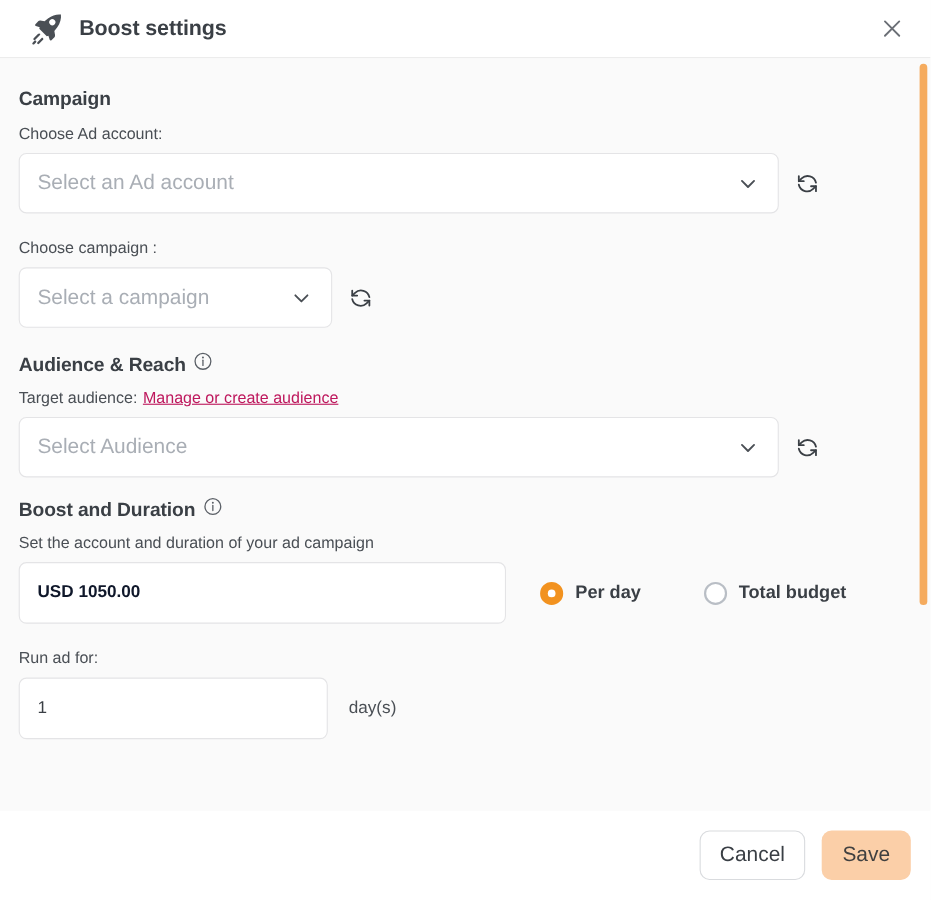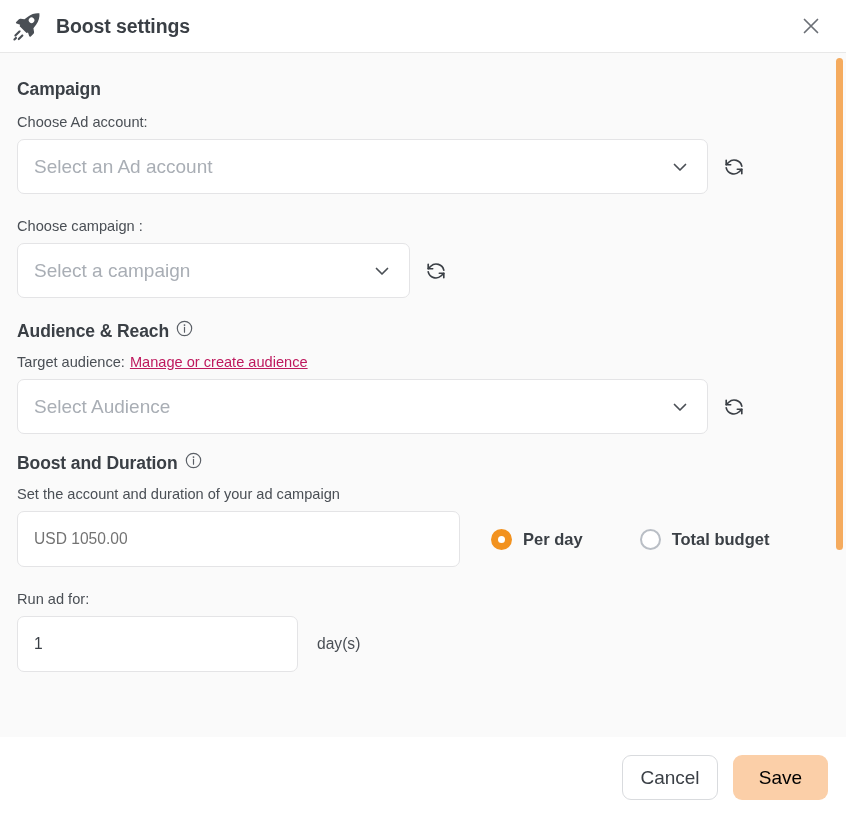--- a/index.html
+++ b/index.html
@@ -18,21 +18,21 @@
   }
 
   
   .header {
     position: relative;
     height: 53px;
     flex: 0 0 53px;
     background: #ffffff;
     border-bottom: 1px solid #e8e8e8;
     display: flex; align-items: center;
-    padding: 0 18px 0 8px;
+    padding: 0 18px 0 24px;
   }
   .rocket-icon { width: 40px; height: 40px; flex: 0 0 40px;
     display: flex; align-items: center; justify-content: center; }
   .header-title {
     font-size: 19.5px; font-weight: bold; color: #3a3f45;
     margin-left: 8px; letter-spacing: -0.1px;
   }
   .close-btn {
     margin-left: auto; width: 34px; height: 34px;
     display: flex; align-items: center; justify-content: center;
@@ -71,21 +71,21 @@
     position: relative;
     height: 55px;
     background: #ffffff;
     border: 1px solid #e4e4e6;
     border-radius: 7px;
     display: flex; align-items: center;
     padding: 0 16px;
     cursor: pointer;
   }
   .select.wide { width: 691px; }
-  .select.narrow { width: 393px; }
+  .select.narrow { width: 285px; }
   .select-placeholder {
     font-size: 19px; color: #a9aeb5; flex: 1 1 auto;
   }
   .chev { flex: 0 0 auto; display: flex; align-items: center; }
 
   .refresh-btn {
     width: 52px; height: 52px; flex: 0 0 52px;
     display: flex; align-items: center; justify-content: center;
     cursor: pointer;
   }
@@ -99,21 +99,21 @@
     height: 56px;
     background: #ffffff;
     border: 1px solid #e4e4e6;
     border-radius: 7px;
     display: flex; align-items: center;
     padding: 0 16px;
     font-size: 15.6px;
     cursor: text;
   }
   .text-input.budget { width: 443px; }
-  .text-input .ph { color: #737373; }
+  .text-input .ph { color: #0f172a; font-weight: bold; }
   .text-input .val { color: #3a3f45; }
 
   .radio-group { display: flex; align-items: center; margin-left: 31px; }
   .radio-opt { display: flex; align-items: center; cursor: pointer; }
   .radio-opt + .radio-opt { margin-left: 57px; }
   .radio-mark {
     width: 21px; height: 21px; border-radius: 50%;
     border: 2px solid #b9bec5; background: #ffffff;
     flex: 0 0 21px;
     display: flex; align-items: center; justify-content: center;
@@ -156,21 +156,21 @@
     font-size: 19px;
     display: flex; align-items: center; justify-content: center;
     cursor: pointer; border: none;
     font-family: "Liberation Sans", sans-serif;
   }
   .btn-cancel {
     width: 96px; background: #ffffff;
     border: 1px solid #d9dbde; color: #3a3f45;
   }
   .btn-save {
-    width: 95px; background: #fbcfa8; color: #000000;
+    width: 81px; background: #fbcfa8; color: #404040;
   }
 </style>
 </head>
 <body>
 
 <div class="modal">
 
   <div class="header">
     <span class="rocket-icon">
       <svg width="34" height="34" viewBox="0 0 32 32" fill="none">

